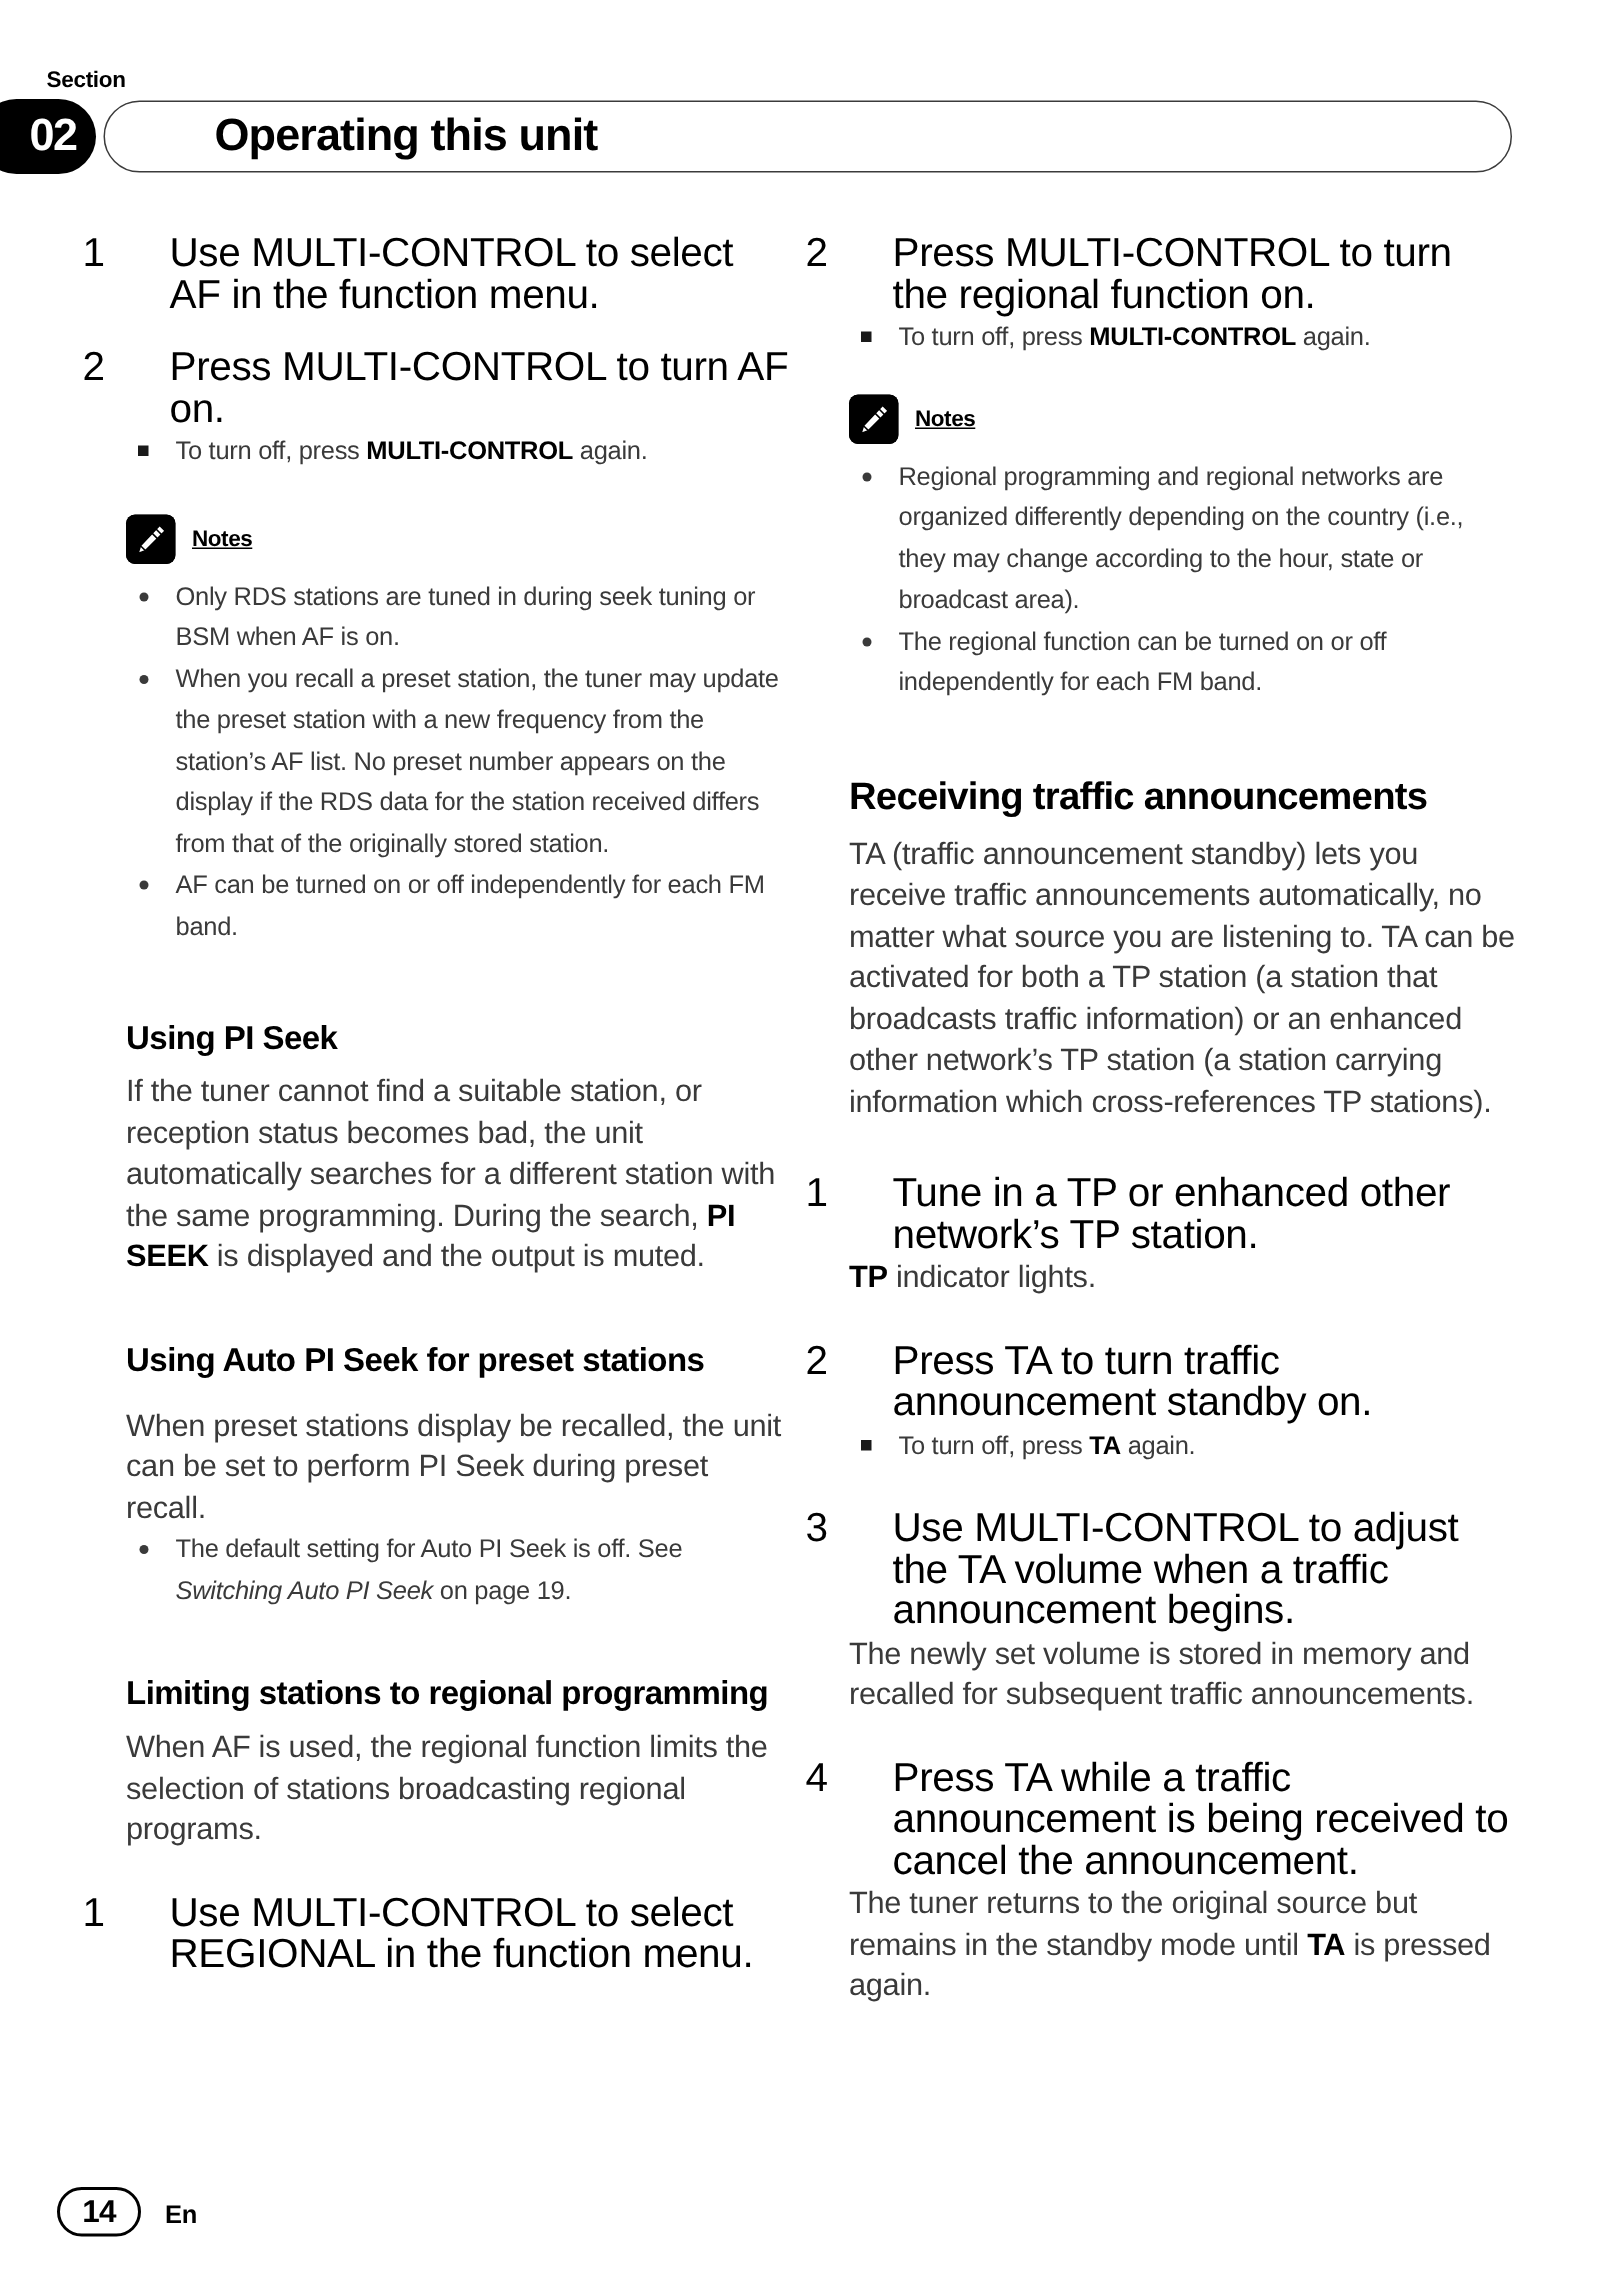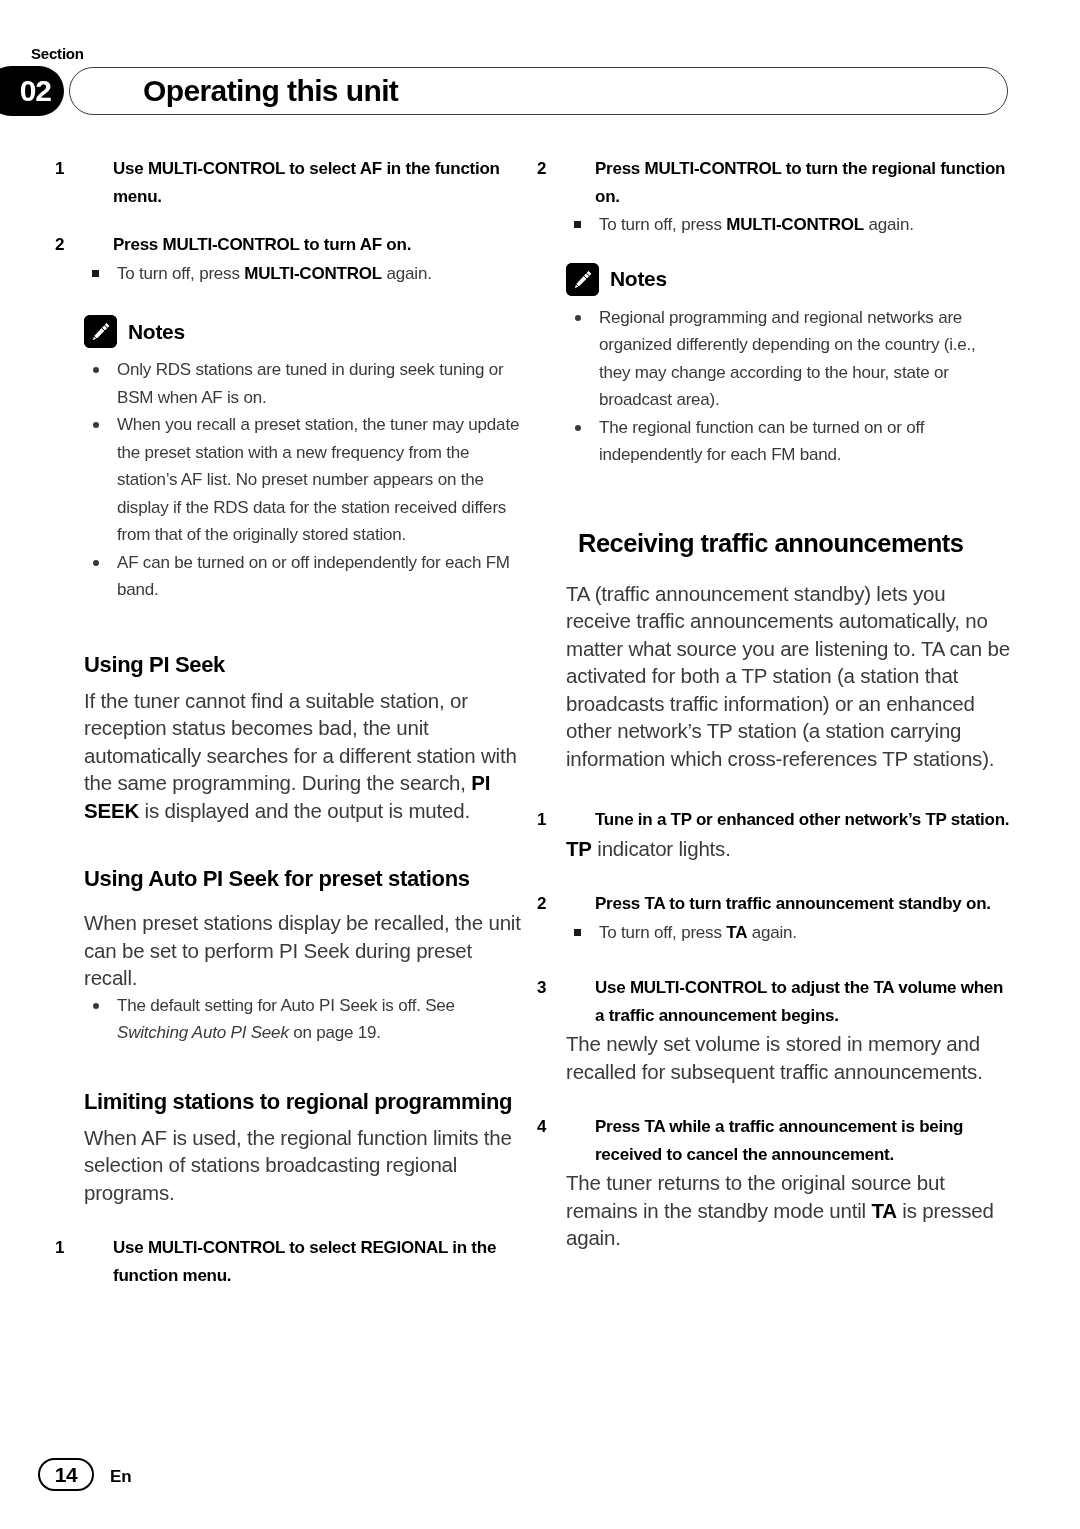--- a/index.html
+++ b/index.html
@@ -84,22 +84,22 @@
   .col {
     position: absolute;
     top: 0;
     width: 443px;
   }
   .col-left  { left: 84px; }
   .col-right { left: 566px; width: 445px; }
 
   
   .step {
-    font-size: 17px;
-    font-weight: bold;
+    font-size: 27px;
+    font-weight: normal;
     line-height: 27.5px;
     letter-spacing: -0.25px;
     margin: 0 0 1px 0;
     text-indent: -29px;
     padding-left: 29px;
   }
   .step .num { display: inline-block; width: 29px; }
 
   .body-text {
     font-size: 20.5px;
@@ -117,21 +117,21 @@
     letter-spacing: -0.35px;
     color: #000;
     margin: 0;
   }
   .heading1 {
     font-size: 25.5px;
     font-weight: bold;
     line-height: 33px;
     letter-spacing: -0.5px;
     color: #000;
-    margin: 12px;
+    margin: 0;
   }
 
   ul.bullets, ul.sq-bullets {
     list-style: none;
     margin: 0;
     padding: 0;
   }
   ul.bullets > li, ul.sq-bullets > li {
     position: relative;
     font-size: 17px;
@@ -171,24 +171,25 @@
   }
   .pencil-icon {
     width: 33px;
     height: 33px;
     background: #000000;
     border-radius: 6px;
     display: block;
     flex: 0 0 auto;
   }
   .notes-label {
-    font-size: 21px;
+    font-size: 15px;
     font-weight: bold;
     letter-spacing: -0.3px;
     color: #000;
+    text-decoration: underline;
   }
 
   
   .sp-8  { height: 8px; }
   .sp-16 { height: 16px; }
   .sp-20 { height: 20px; }
   .sp-24 { height: 24px; }
   .sp-28 { height: 28px; }
   .sp-34 { height: 34px; }
   .sp-40 { height: 40px; }

